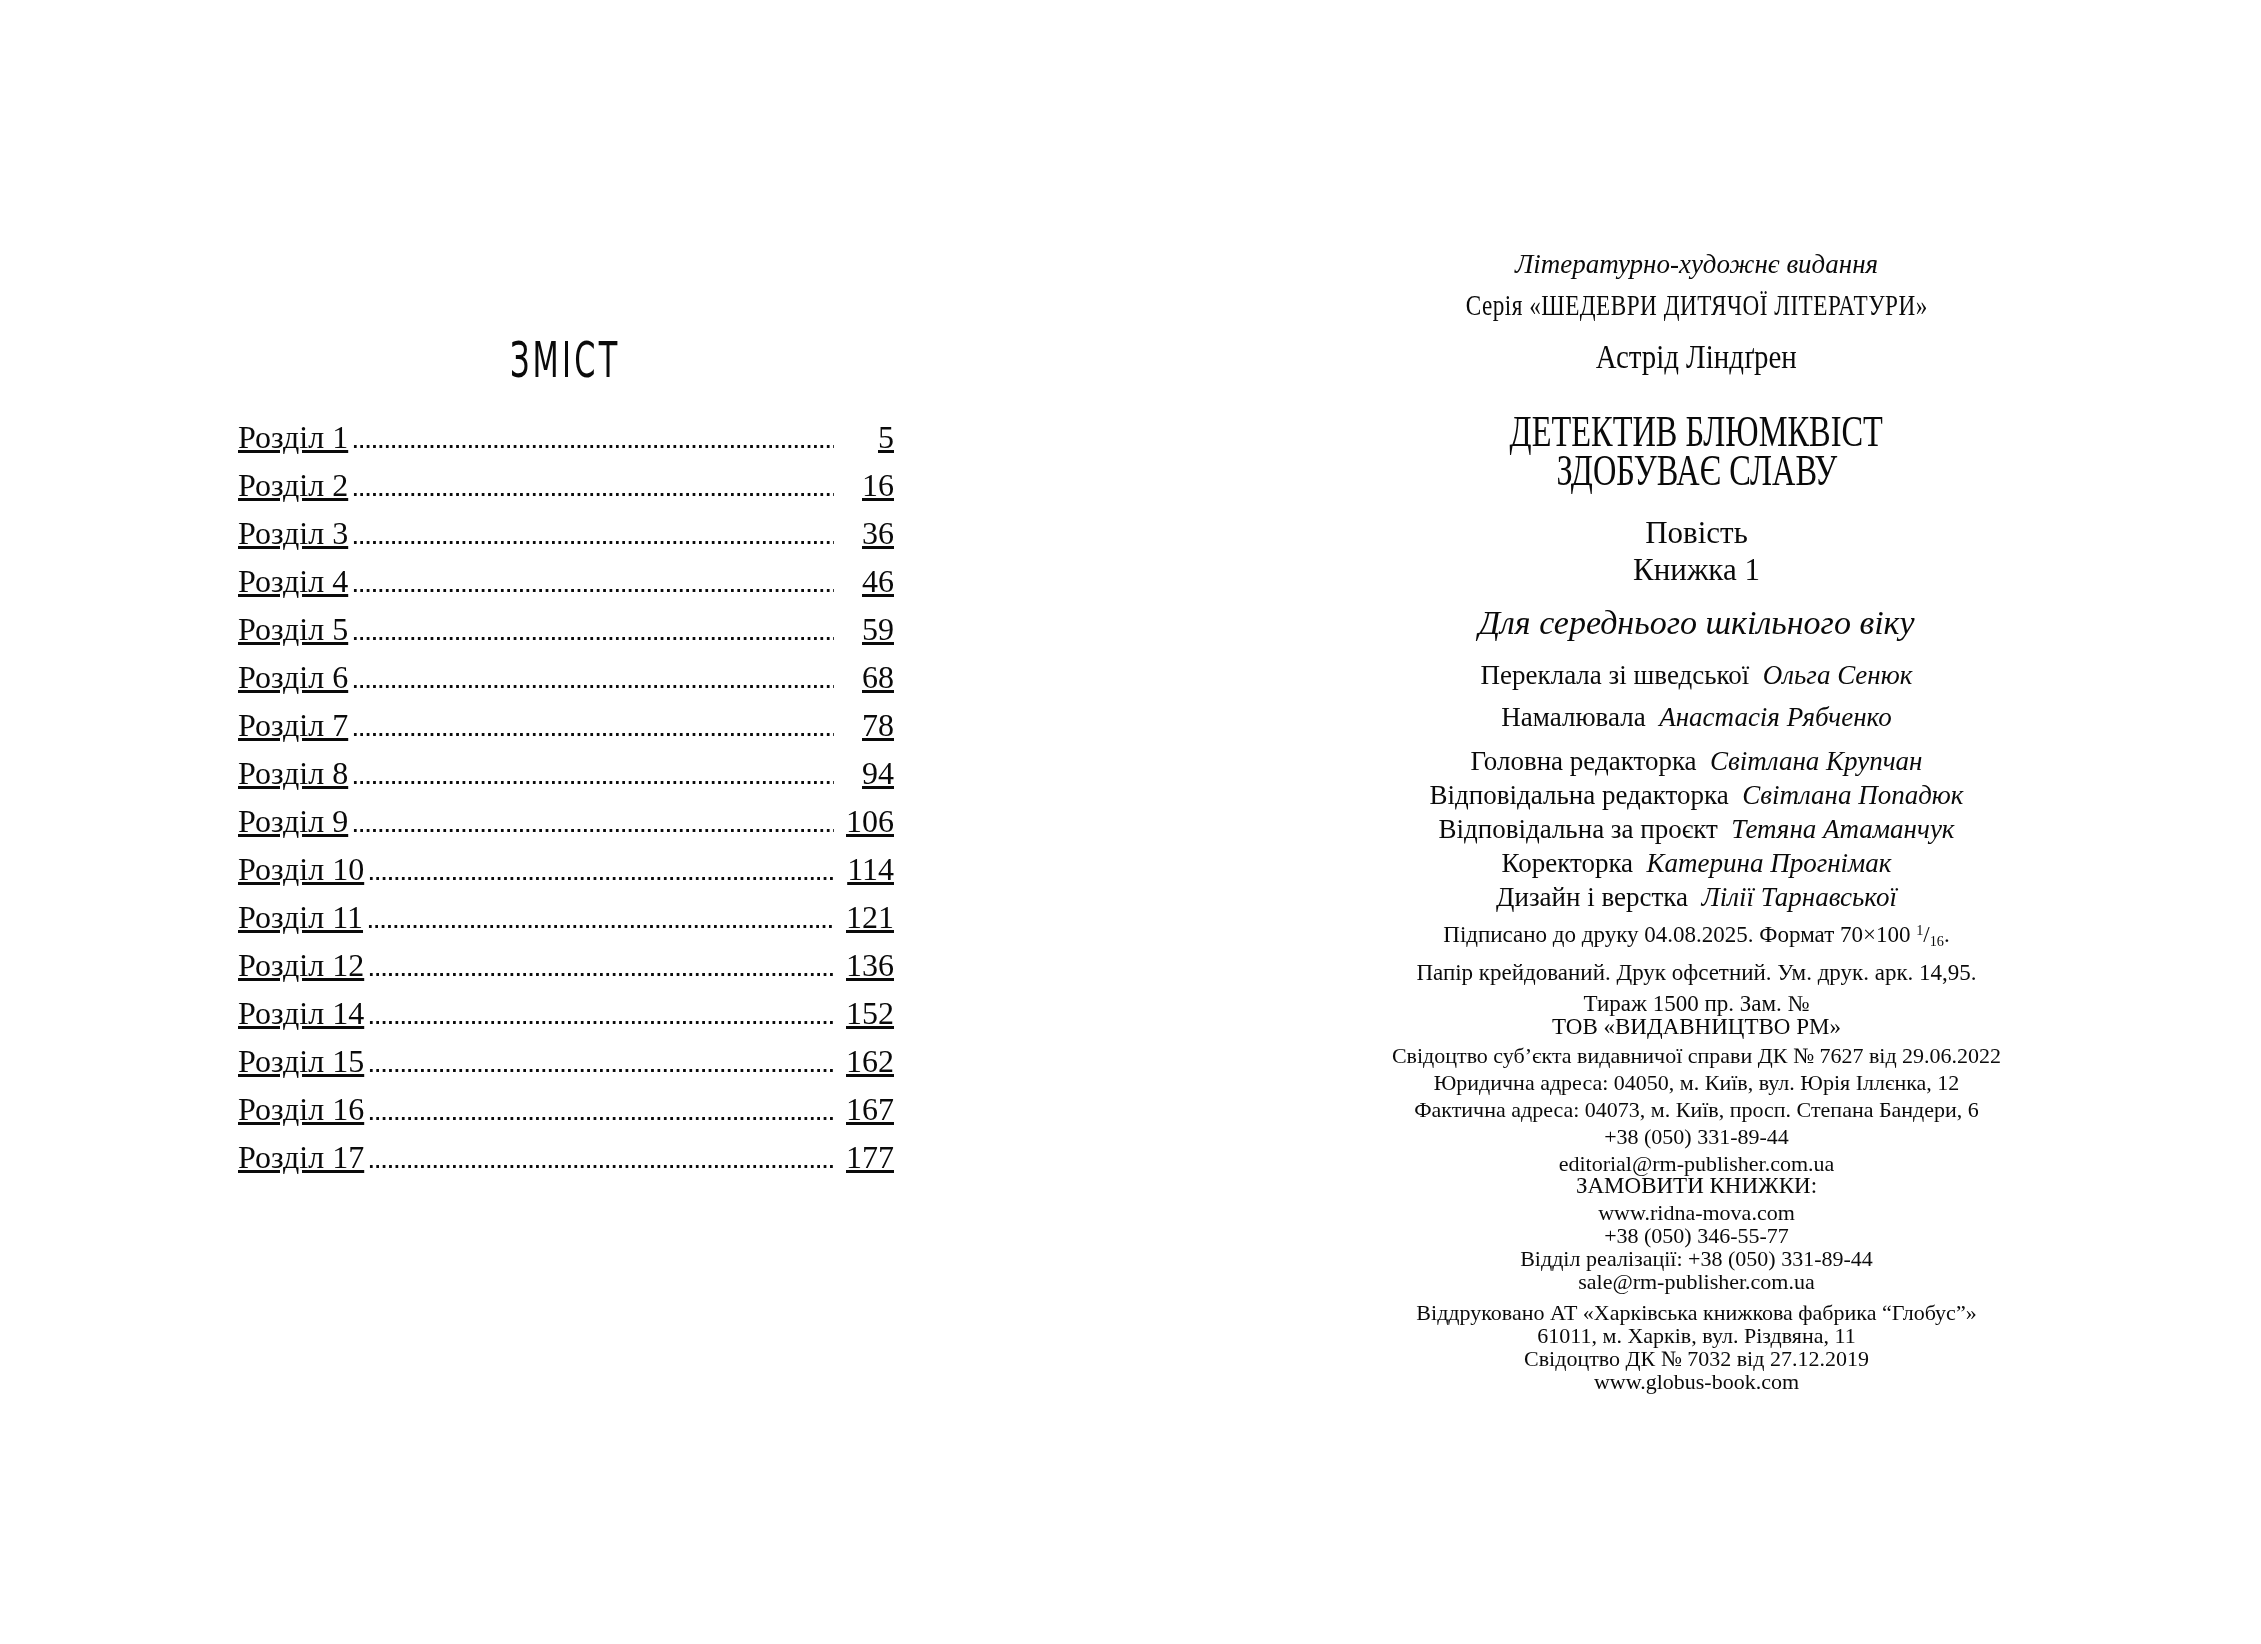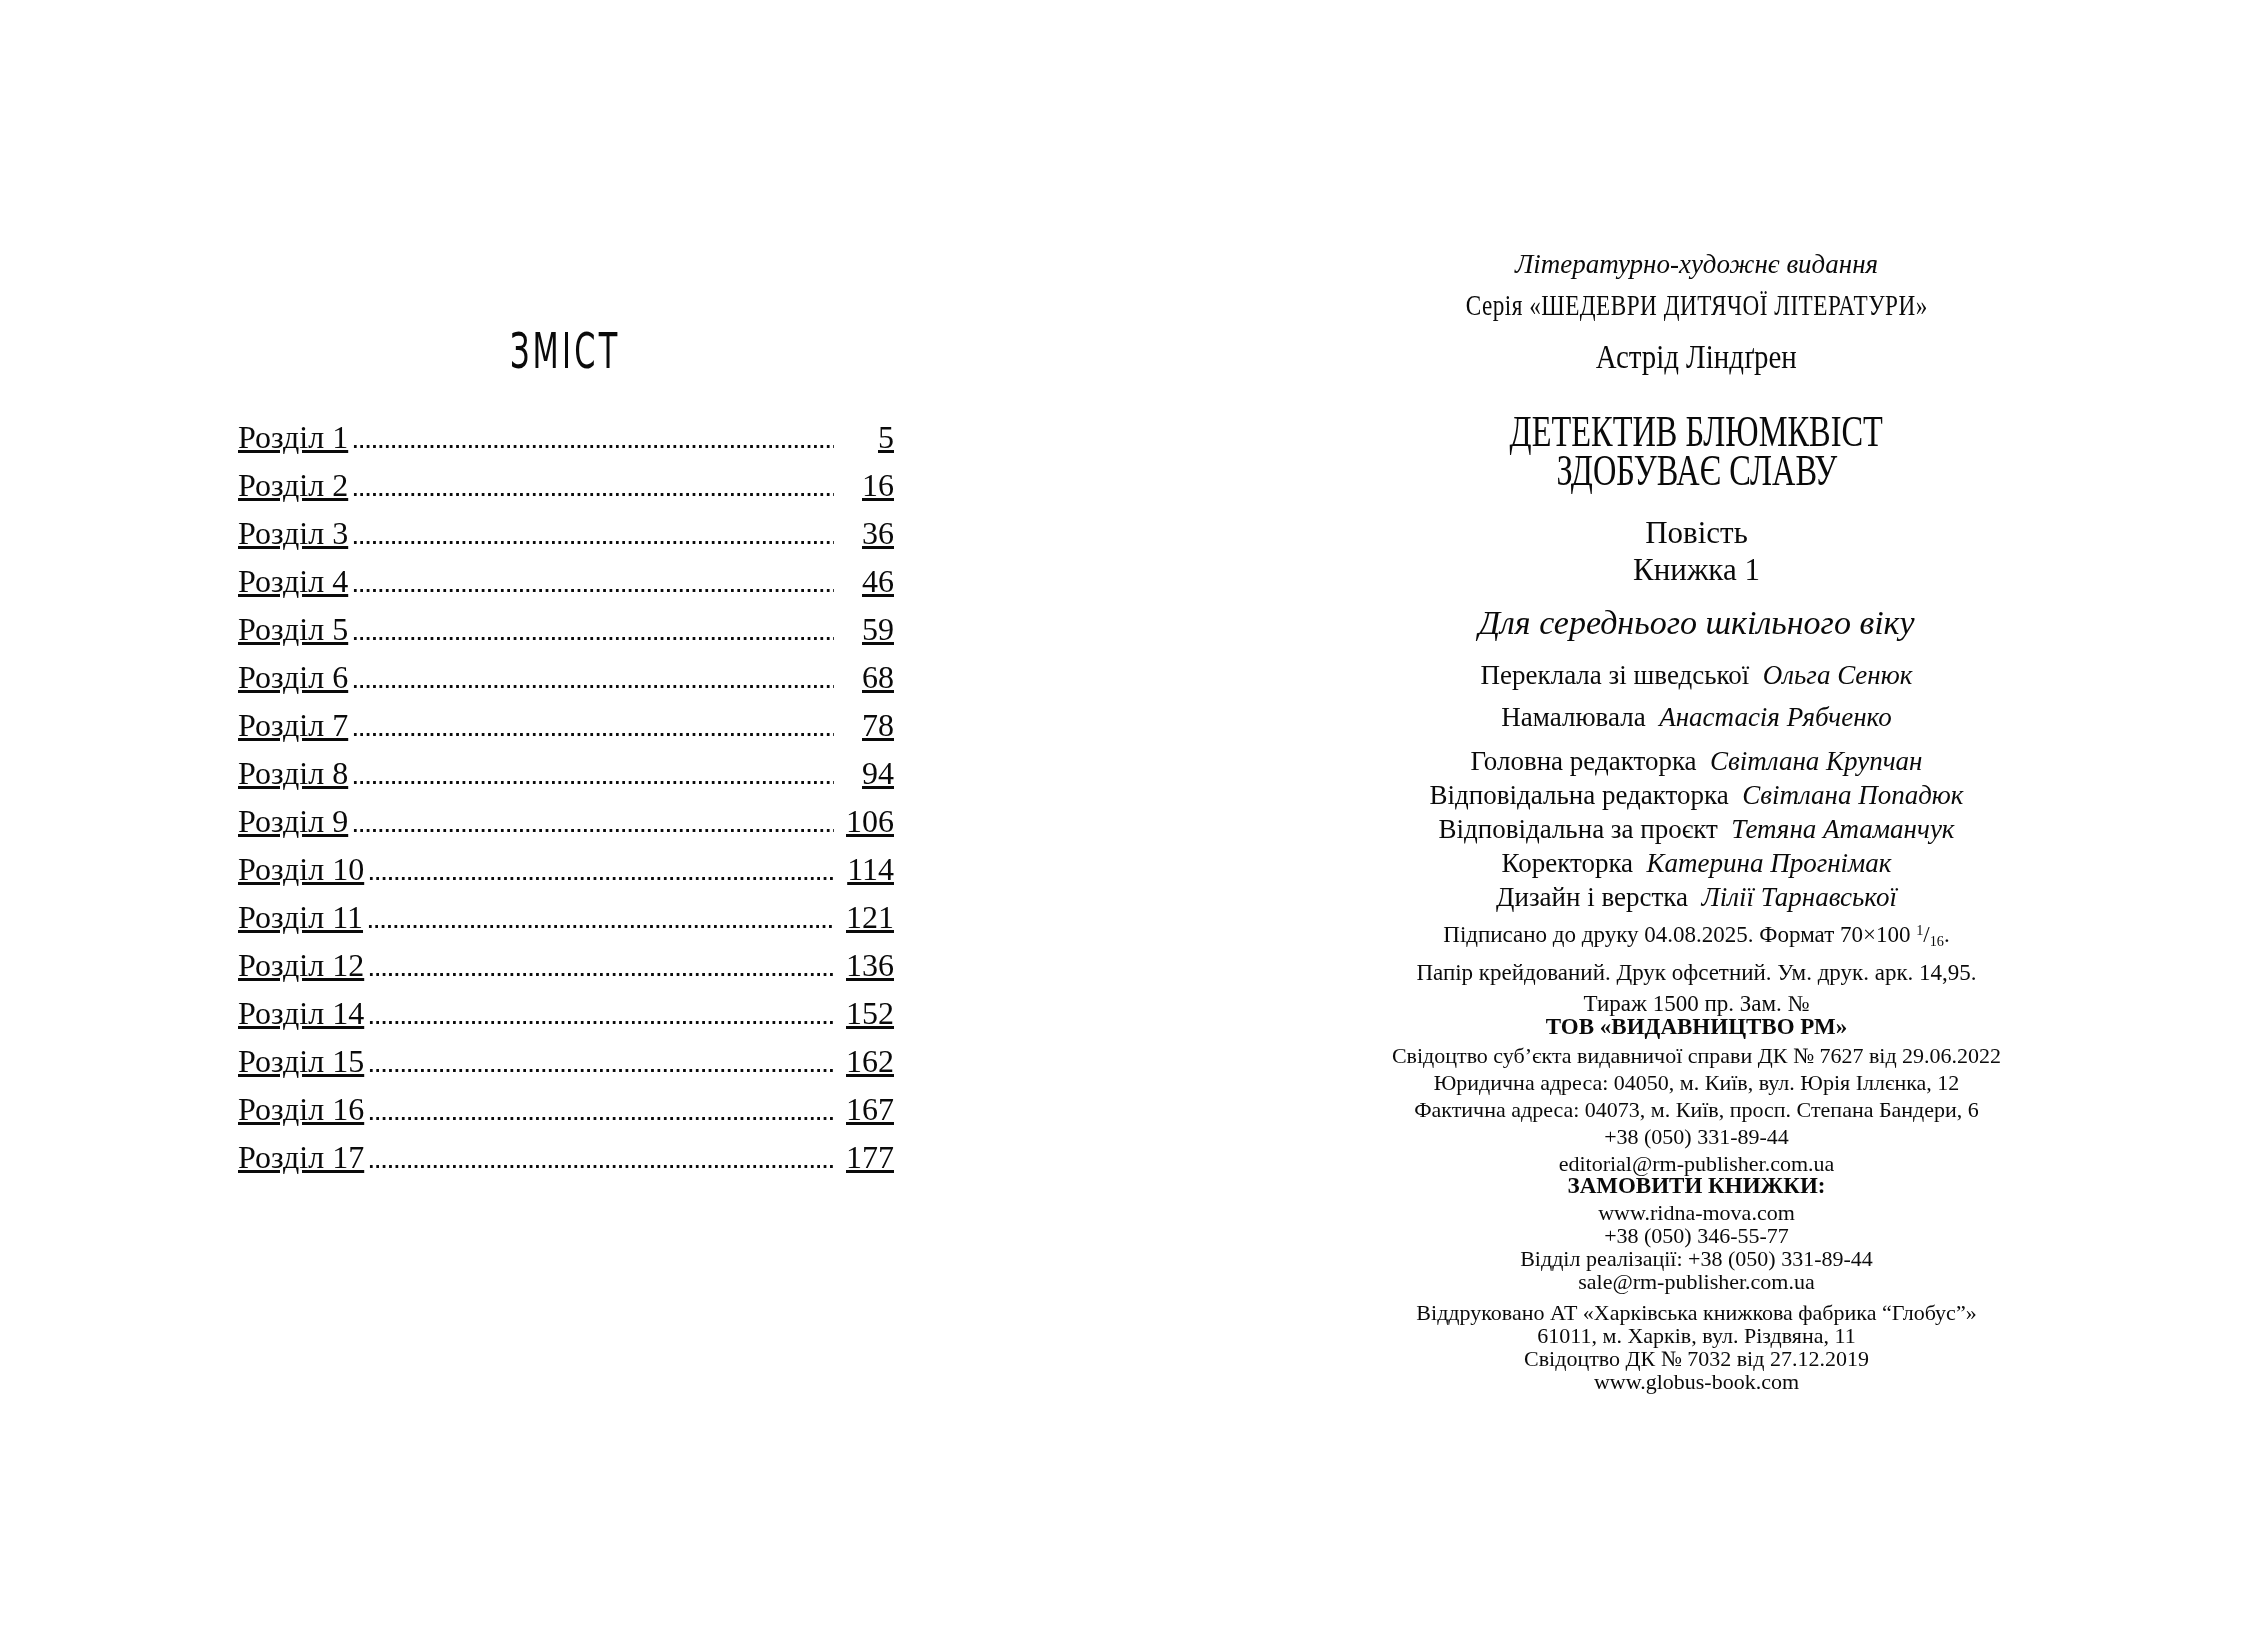--- a/index.html
+++ b/index.html
@@ -11,21 +11,21 @@
     position: relative;
     overflow: hidden;
   }
   .page { position: absolute; top: 0; height: 1156px; width: 1131px; }
   .page.left  { left: 0; }
   .page.right { left: 1131px; }
 
   
   .zmist {
     position: absolute; left: 0; right: 0; top: 323px;
-    margin: 0; text-align: center; font-weight: normal;
+    margin: 9px; text-align: center; font-weight: normal;
   }
   .zmist-inner {
     display: inline-block;
     font-family: "DejaVu Sans", sans-serif;
     font-size: 49px; letter-spacing: 5.2px; font-weight: 500;
     transform: scaleX(0.62); transform-origin: center;
     white-space: nowrap;
   }
   .toc {
     position: absolute; left: 238px; top: 413px; width: 656px;
@@ -37,21 +37,21 @@
   .toc-dots::after {
     content: ""; position: absolute; left: 4.6px; right: 2.3px; bottom: -0.6px; height: 4.6px;
     background-image: radial-gradient(circle at 2.3px 2.3px, #0a0a0a 1.3px, transparent 1.7px);
     background-size: 6.4px 4.6px; background-repeat: repeat-x; background-position: left bottom;
   }
   .toc-num { width: 58px; text-align: right; white-space: nowrap; }
 
   
   .rline, .rblock { position: absolute; left: 0; right: 0; text-align: center; white-space: nowrap; }
   .italic { font-style: italic; }
-  .bold   { font-weight: bold; }
+  .bold   { font-weight: normal; }
   .cond   { display: inline-block; white-space: nowrap; transform-origin: center; }
 
   .edition   { top: 249px; font-size: 27px; }
   .series    { top: 289px; font-size: 29px; }
   .series .cond { transform: scaleX(0.80); letter-spacing: 0.6px; }
   .author    { top: 338px; font-size: 34px; }
   .author .cond { transform: scaleX(0.85); }
   .title1    { top: 405px; font-size: 45px; }
   .title2    { top: 444px; font-size: 45px; }
   .title1 .cond, .title2 .cond { transform: scaleX(0.72); }

